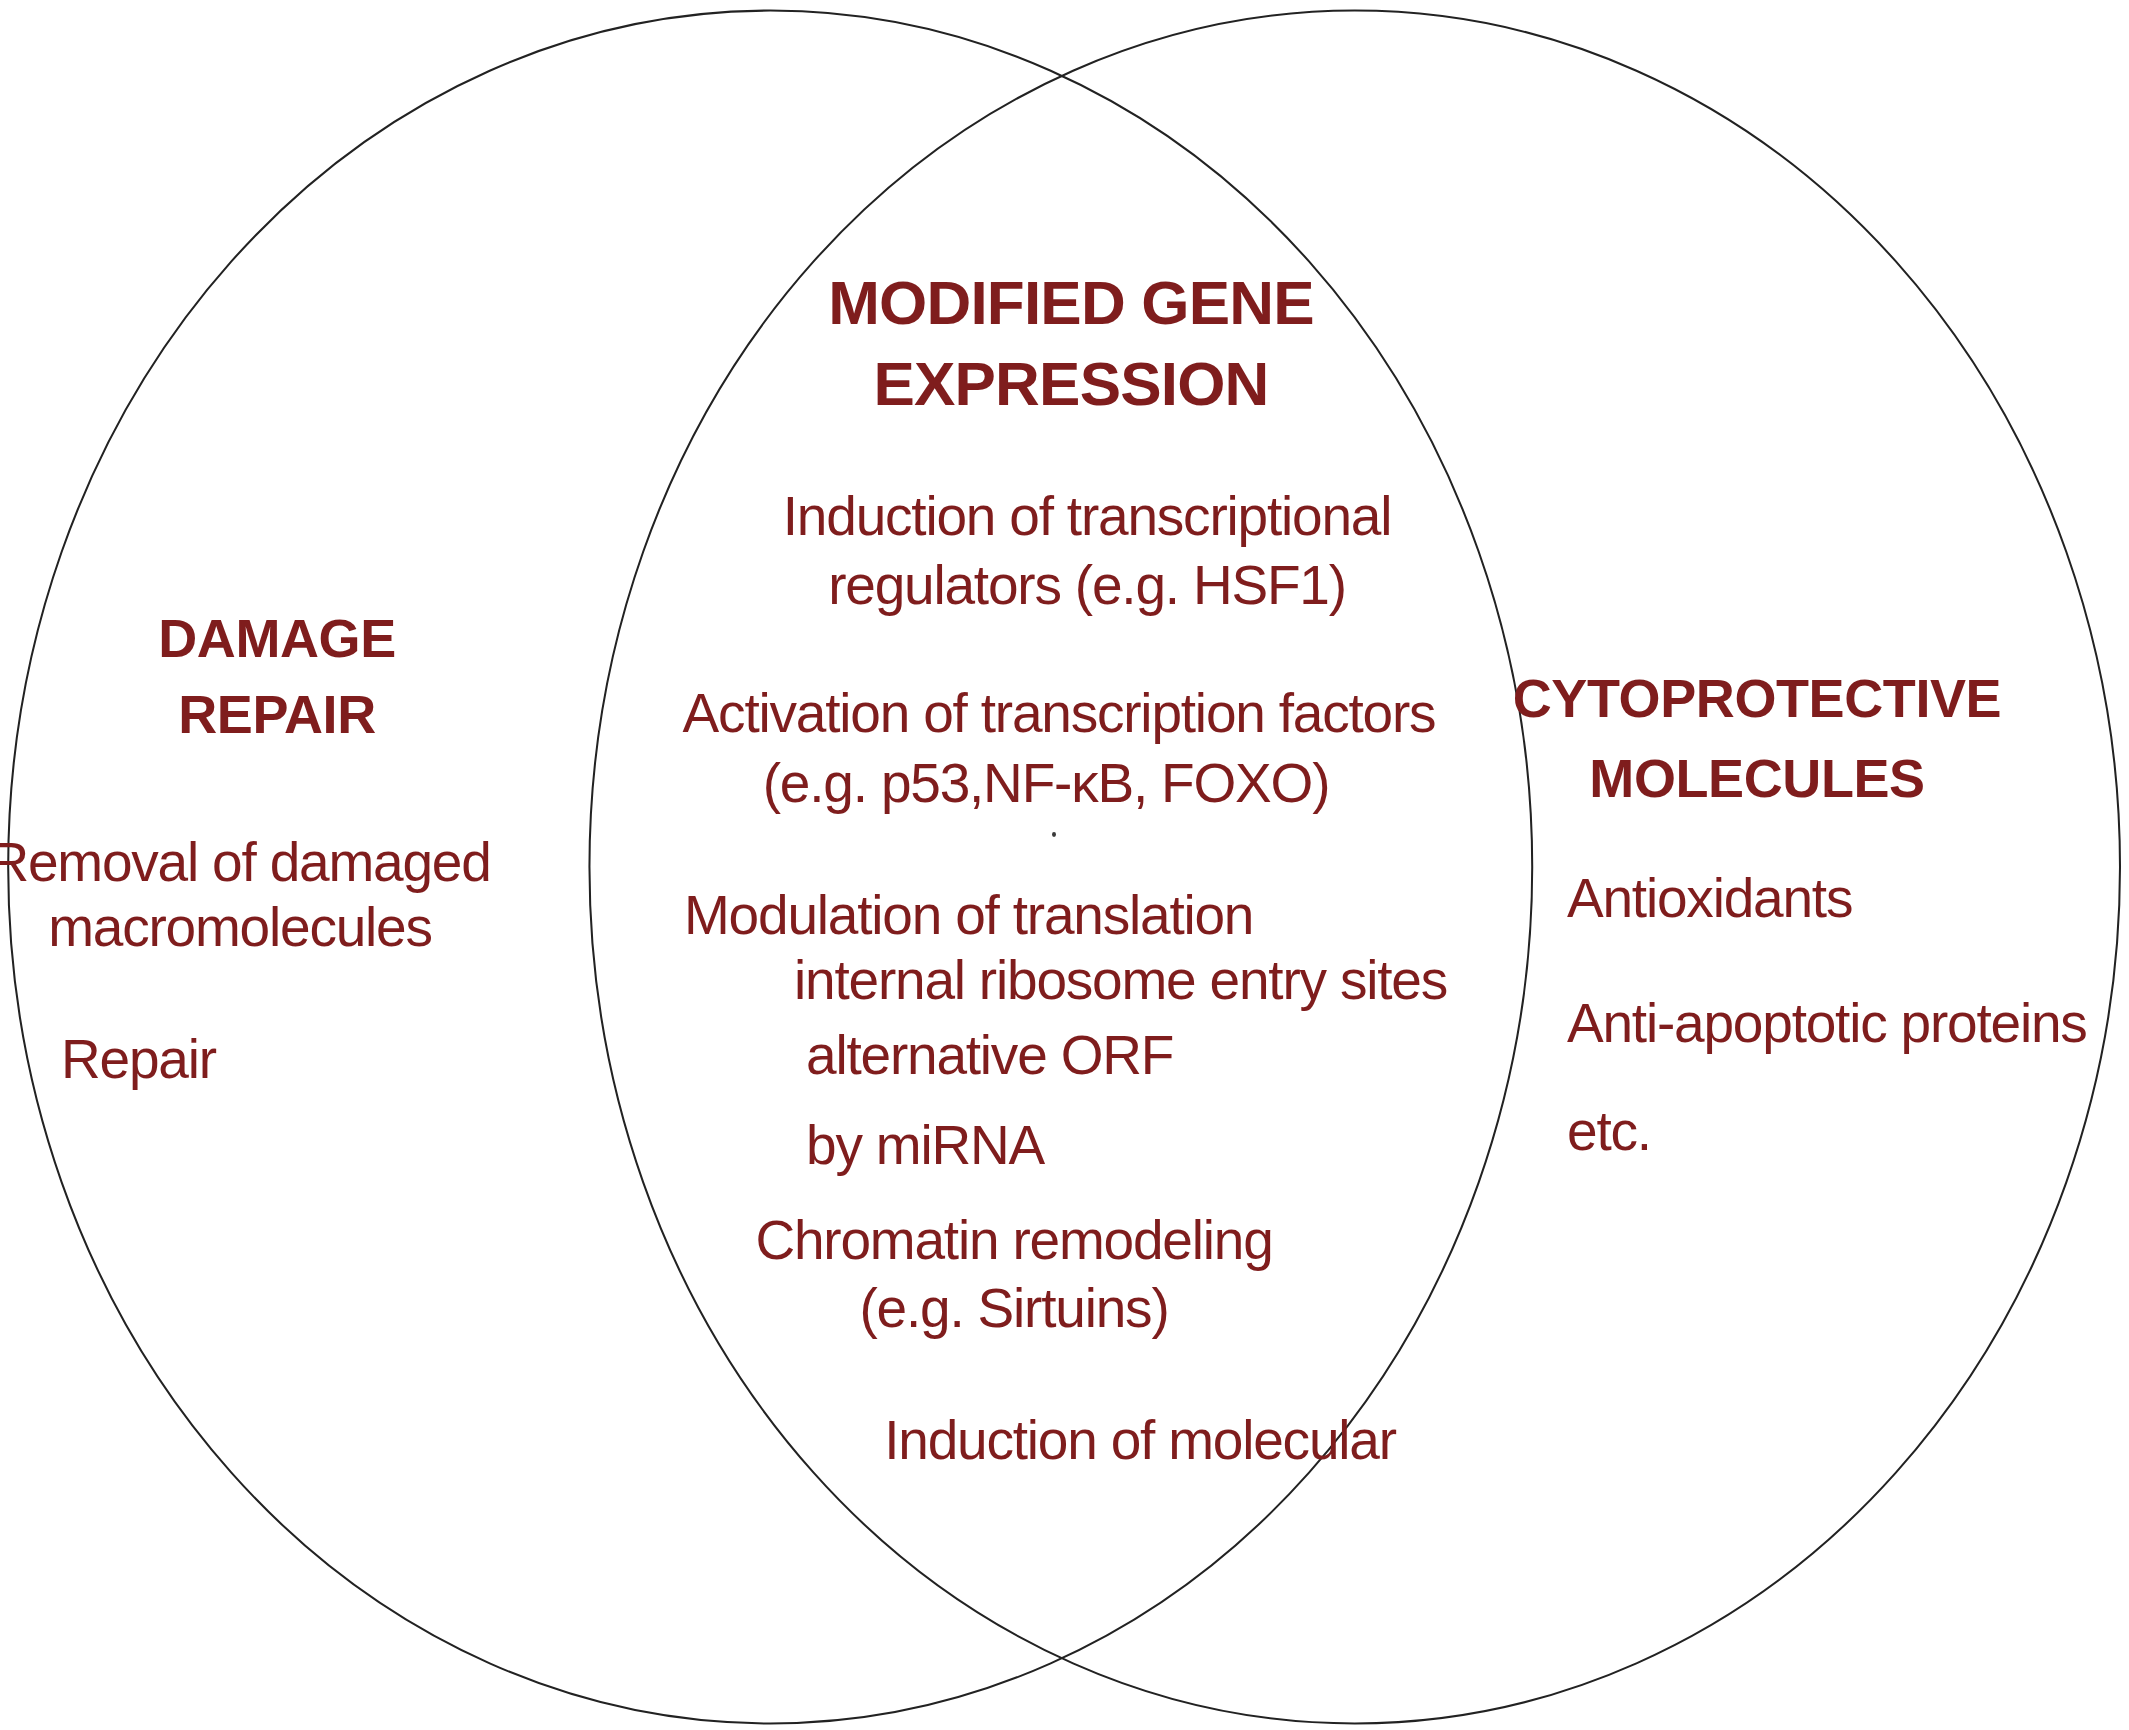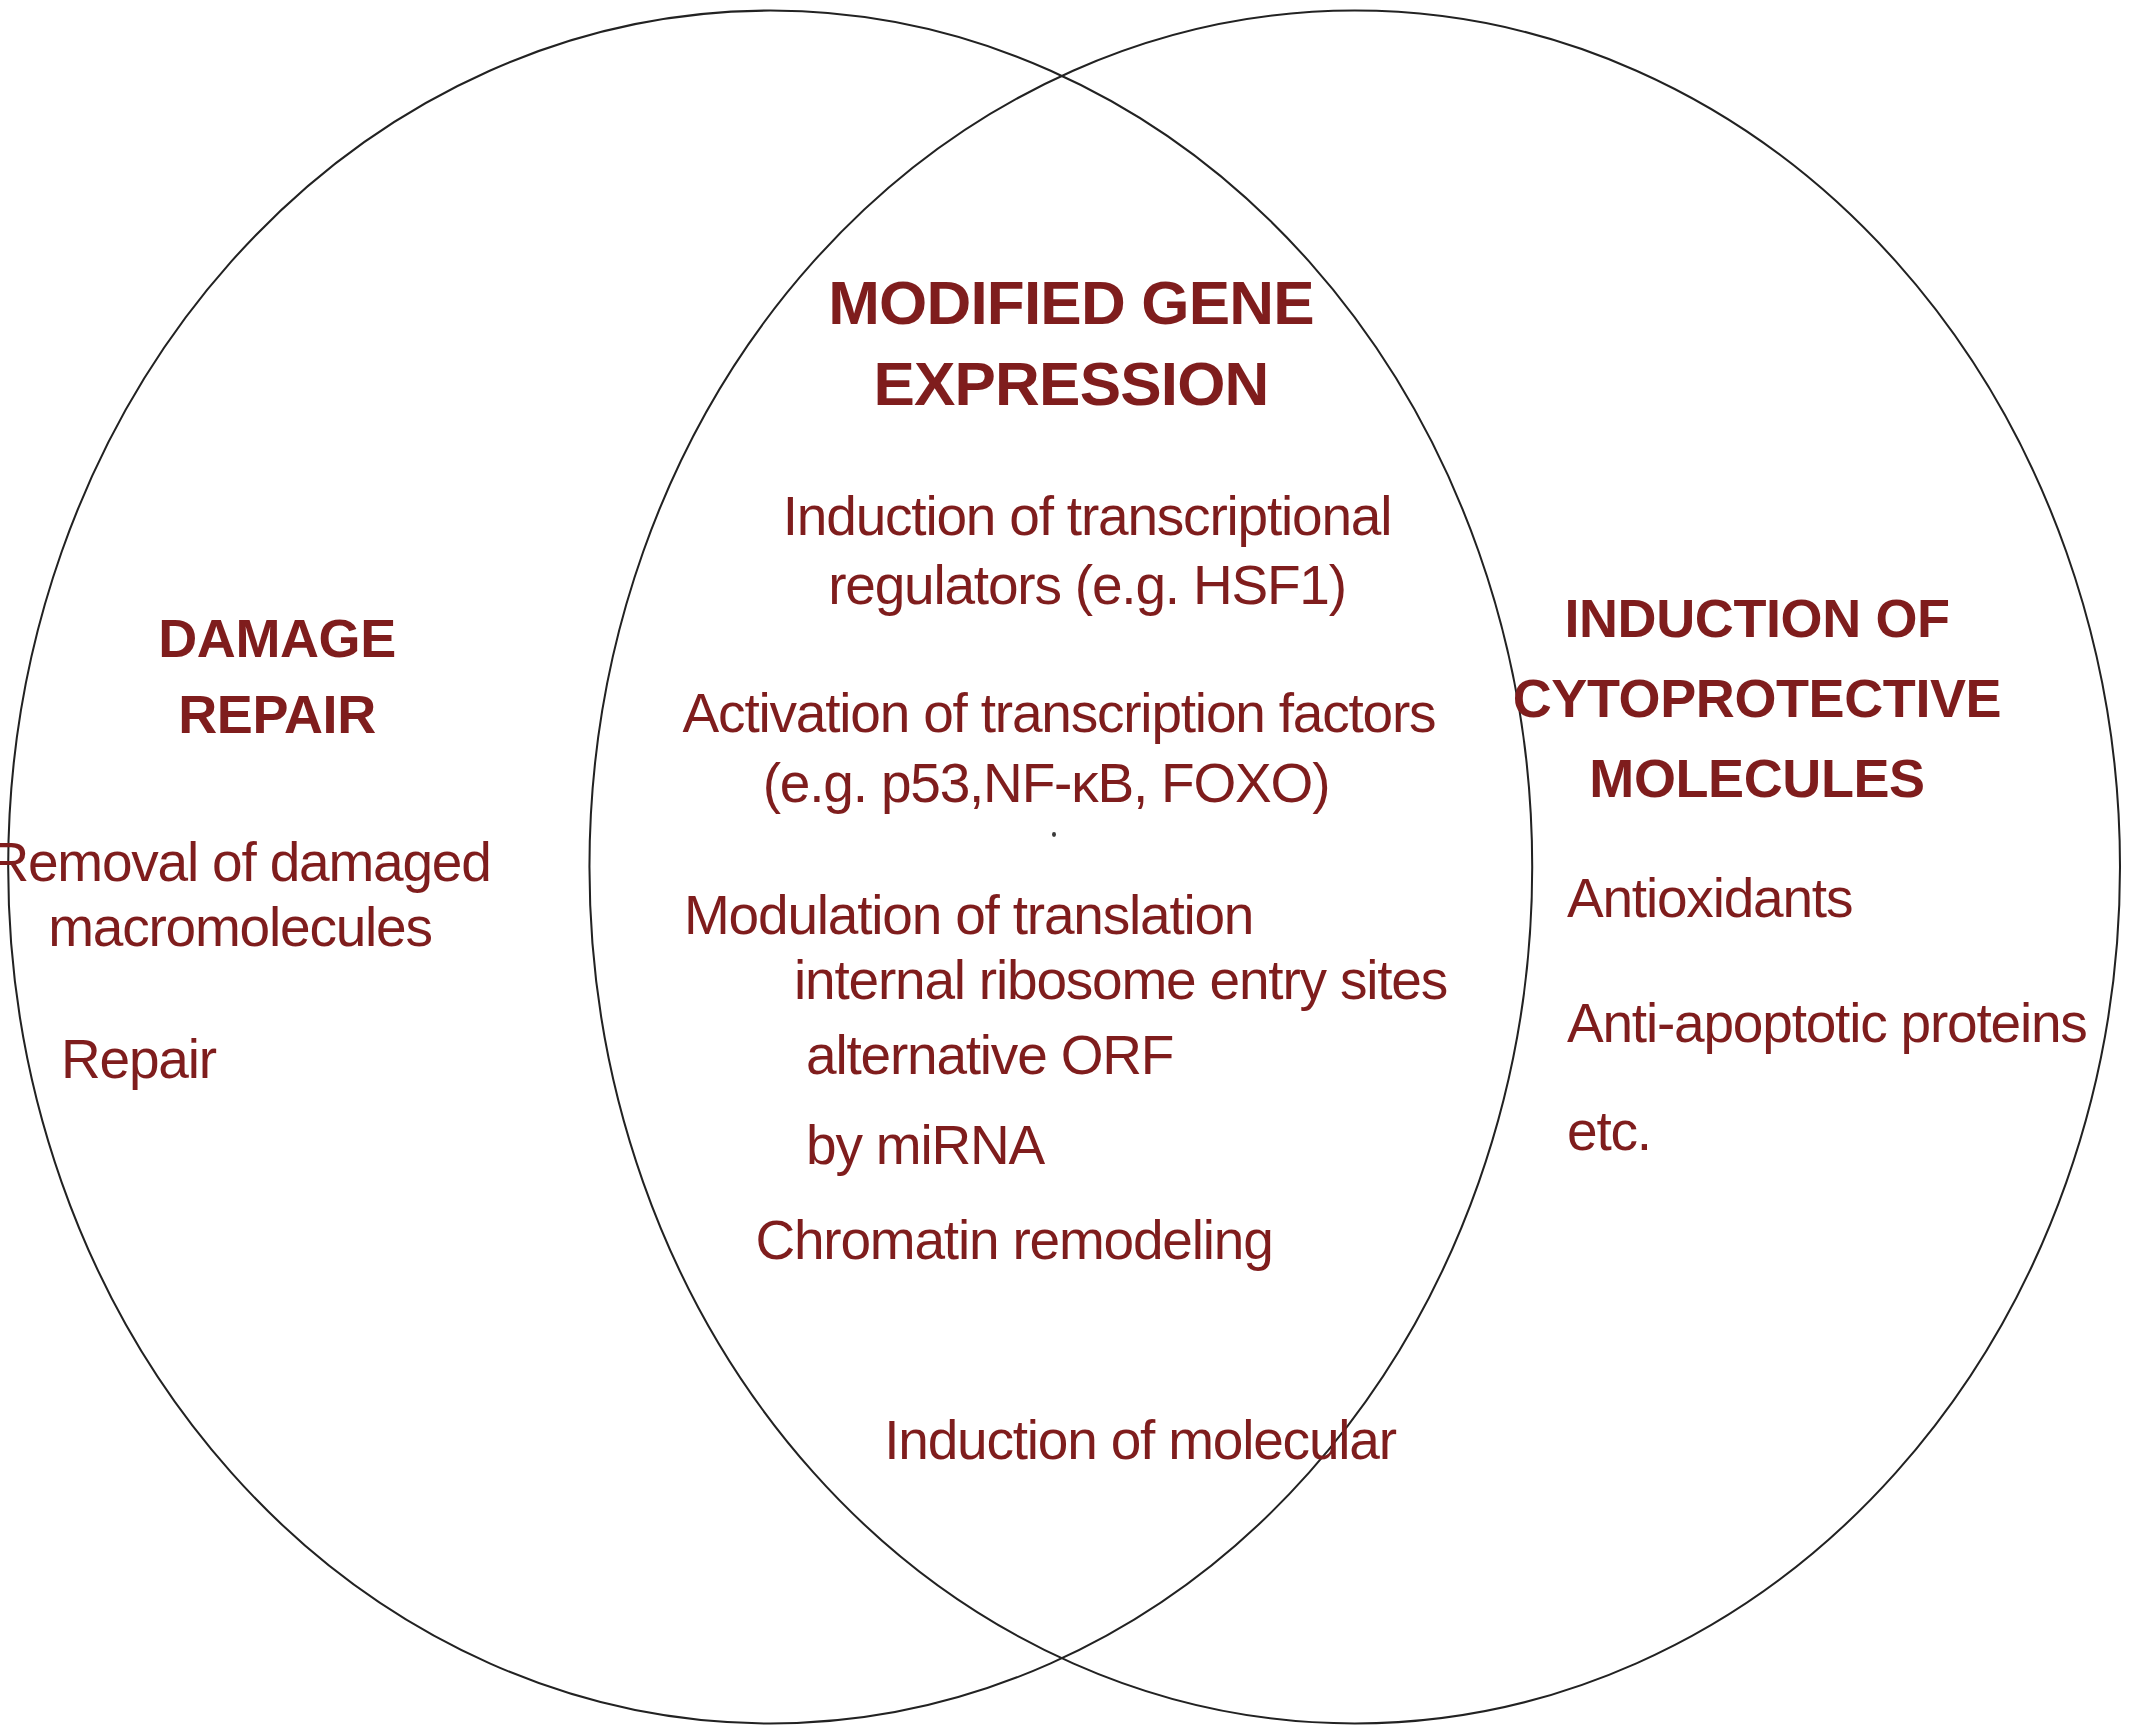--- a/index.html
+++ b/index.html
@@ -55,24 +55,24 @@
 
   <div class="line body-txt ctr" style="left:1059px; top:686px;">Activation of transcription factors</div>
   <div class="line body-txt ctr" style="left:1046px; top:756px;">(e.g. p53,NF-κB, FOXO)</div>
 
   <div class="line body-txt" style="left:684px; top:888px;">Modulation of translation</div>
   <div class="line body-txt" style="left:794px; top:953px;">internal ribosome entry sites</div>
   <div class="line body-txt" style="left:806px; top:1028px;">alternative ORF</div>
   <div class="line body-txt" style="left:806px; top:1118px;">by miRNA</div>
 
   <div class="line body-txt ctr" style="left:1014px; top:1213px;text-align:center;">Chromatin remodeling</div>
+  <div class="line body-txt ctr" style="left:1014px; top:1281px;">(e.g. Sirtuins)</div>
 
   <div class="line body-txt ctr" style="left:1140px; top:1413px;">Induction of molecular</div>
 
-  <div class="line title-side ctr" style="left:1757px; top:591px;">INDUCTION OF</div>
   <div class="line title-side ctr" style="left:1757px; top:751px;">MOLECULES</div>
   <div class="line title-side ctr" style="left:1757px; top:671px;">CYTOPROTECTIVE</div>
 
   <div class="line body-txt" style="left:1567px; top:871px;">Antioxidants</div>
   <div class="line body-txt" style="left:1567px; top:996px;">Anti-apoptotic proteins</div>
   <div class="line body-txt" style="left:1567px; top:1104px;">etc.</div>
 
   <div class="artifact-dot" style="left:1052px; top:832px;"></div>
 
 </div>

